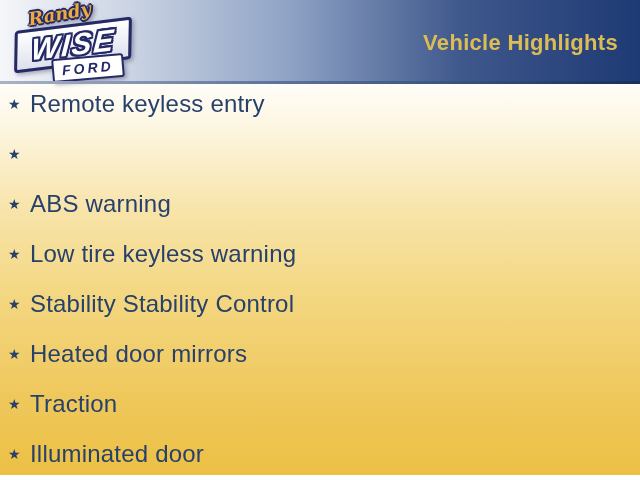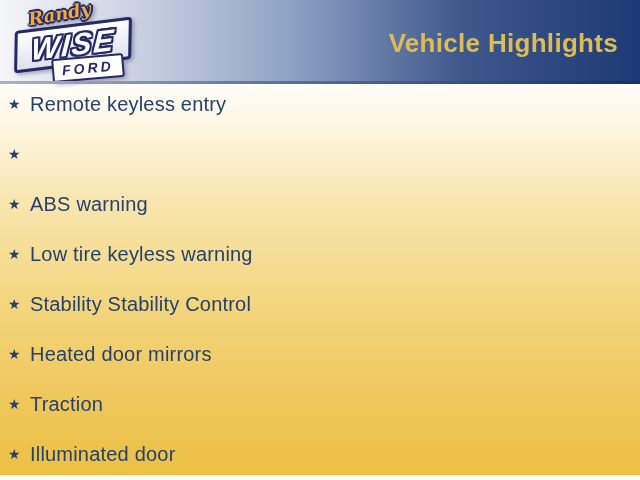--- a/index.html
+++ b/index.html
@@ -33,21 +33,21 @@
     left: 0; right: 0; bottom: 0;
     height: 3px;
     background: linear-gradient(90deg, #aab3c4 0%, #5a7099 45%, #16305f 100%);
   }
   .title {
     position: absolute;
     right: 22px;
     top: 43px;
     transform: translateY(-50%);
     margin: 0;
-    font-size: 26px;
+    font-size: 22px;
     font-weight: 600;
     letter-spacing: 0.3px;
     color: #dcbc55;
   }
 
   
   .logo {
     position: absolute;
     left: 6px;
     top: 2px;
@@ -142,21 +142,21 @@
     align-items: center;
   }
   .star {
     width: 22px;
     flex: 0 0 22px;
     font-size: 14px;
     line-height: 1;
     color: #27416b;
   }
   .label {
-    font-size: 20px;
+    font-size: 24px;
     letter-spacing: 0.2px;
     color: #27416b;
   }
 </style>
 </head>
 <body>
 
 <div class="stage">
 
   <header class="banner">

